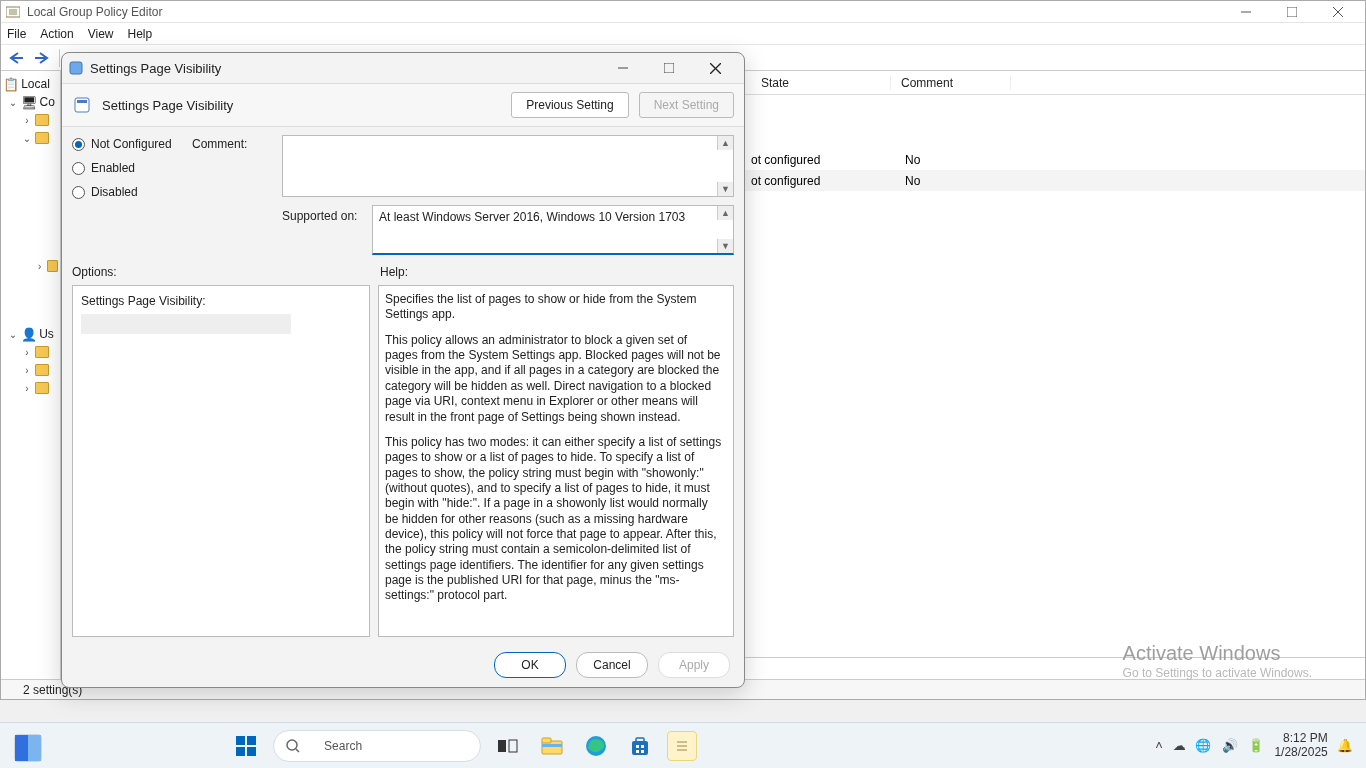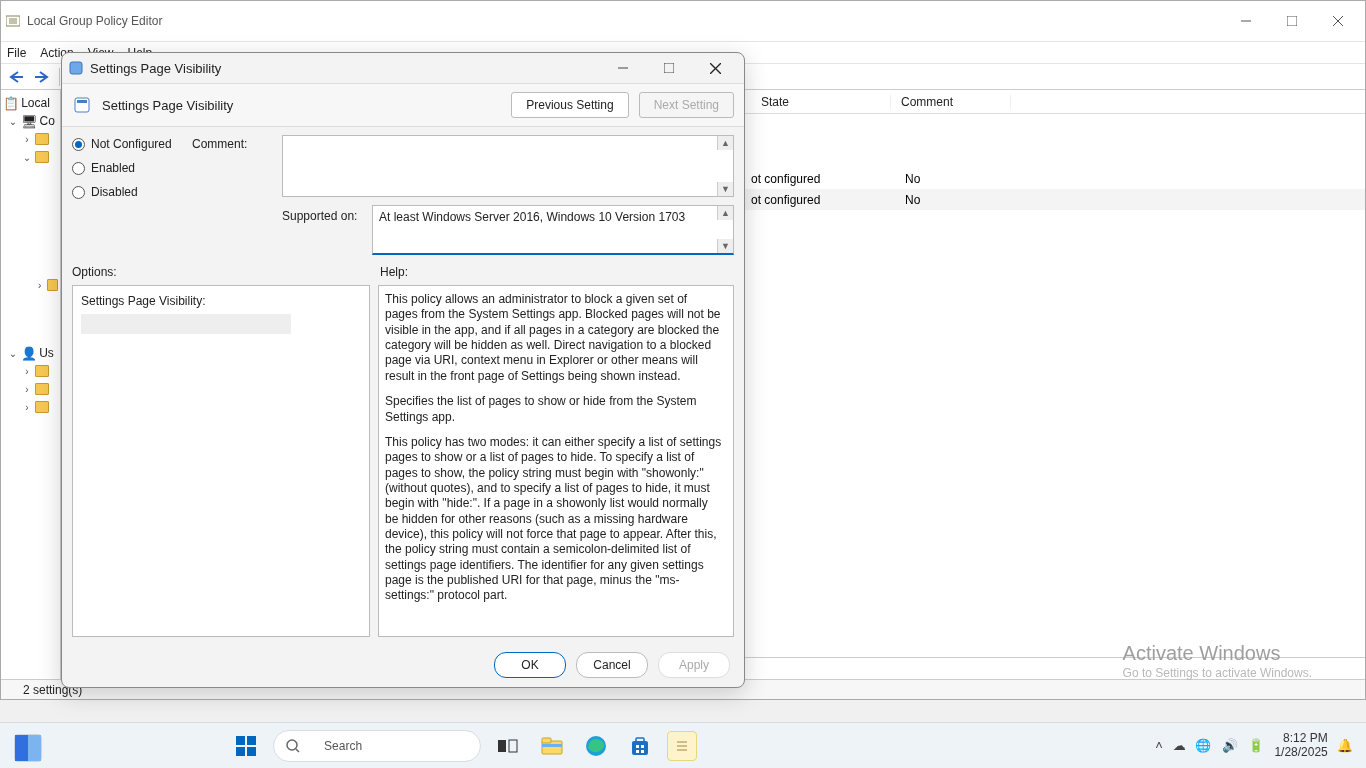--- a/index.html
+++ b/index.html
@@ -1,20 +1,20 @@
 <!DOCTYPE html>
 <html><head>
 <meta charset="utf-8">
 <style>
 * { margin: 0; padding: 0; box-sizing: border-box; font-family: "Segoe UI", Tahoma, sans-serif; font-size: 12px; }
 body { width: 1366px; height: 768px; background: #f0f0f0; overflow: hidden; position: relative; }
 
 
 .gpedit-window { position: absolute; top: 0; left: 0; width: 1366px; height: 700px; background: #fff; border: 1px solid #aaa; display: flex; flex-direction: column; }
-.gpedit-titlebar { height: 41px; background: #fff; display: flex; align-items: center; padding: 0 4px; border-bottom: 1px solid #e5e5e5; }
+.gpedit-titlebar { height: 22px; background: #fff; display: flex; align-items: center; padding: 0 4px; border-bottom: 1px solid #e5e5e5; }
 .gpedit-titlebar .icon { width: 16px; height: 16px; margin-right: 6px; display:flex;align-items:center;justify-content:center; }
 .gpedit-titlebar .title { flex: 1; color: #555; font-size: 12px; }
 .win-ctrl { width: 46px; height: 22px; display: flex; align-items: center; justify-content: center; color: #666; }
 .gpedit-menubar { height: 22px; display: flex; align-items: center; padding: 0 6px; gap: 14px; border-bottom: 1px solid #e5e5e5; }
 .gpedit-menubar span { color: #222; }
 .gpedit-toolbar { height: 26px; border-bottom: 1px solid #ccc; display: flex; align-items: center; padding: 0 4px; gap: 4px; }
 .tb-btn { width: 22px; height: 22px; display: flex; align-items: center; justify-content: center; color: #2b66c9; }
 .gpedit-body { flex: 1; display: flex; overflow: hidden; }
 .gpedit-tree { width: 60px; border-right: 1px solid #ccc; padding: 4px 2px; overflow: hidden; background:#fff; }
 .tree-row { display: flex; align-items: center; height: 18px; gap: 2px; white-space: nowrap; color:#222; }
@@ -296,22 +296,22 @@
       <div class="lab opts">Options:</div>
       <div class="lab">Help:</div>
     </div>
     <div class="panes">
       <div class="options-pane">
         <div class="fieldlabel">Settings Page Visibility:</div>
         <div class="textfield"></div>
       </div>
       <div class="help-pane">
 
+        <p>Specifies the list of pages to show or hide from the System Settings app.</p>
         <p>This policy allows an administrator to block a given set of pages from the System Settings app. Blocked pages will not be visible in the app, and if all pages in a category are blocked the category will be hidden as well. Direct navigation to a blocked page via URI, context menu in Explorer or other means will result in the front page of Settings being shown instead.</p>
-        <p>Specifies the list of pages to show or hide from the System Settings app.</p>
         <p>This policy has two modes: it can either specify a list of settings pages to show or a list of pages to hide. To specify a list of pages to show, the policy string must begin with "showonly:" (without quotes), and to specify a list of pages to hide, it must begin with "hide:". If a page in a showonly list would normally be hidden for other reasons (such as a missing hardware device), this policy will not force that page to appear. After this, the policy string must contain a semicolon-delimited list of settings page identifiers. The identifier for any given settings page is the published URI for that page, minus the "ms-settings:" protocol part.</p>
       </div>
     </div>
   </div>
   <div class="dlg-buttons">
     <div class="dlg-btn">OK</div>
     <div class="dlg-btn secondary">Cancel</div>
     <div class="dlg-btn disabled">Apply</div>
   </div>
 </div>

